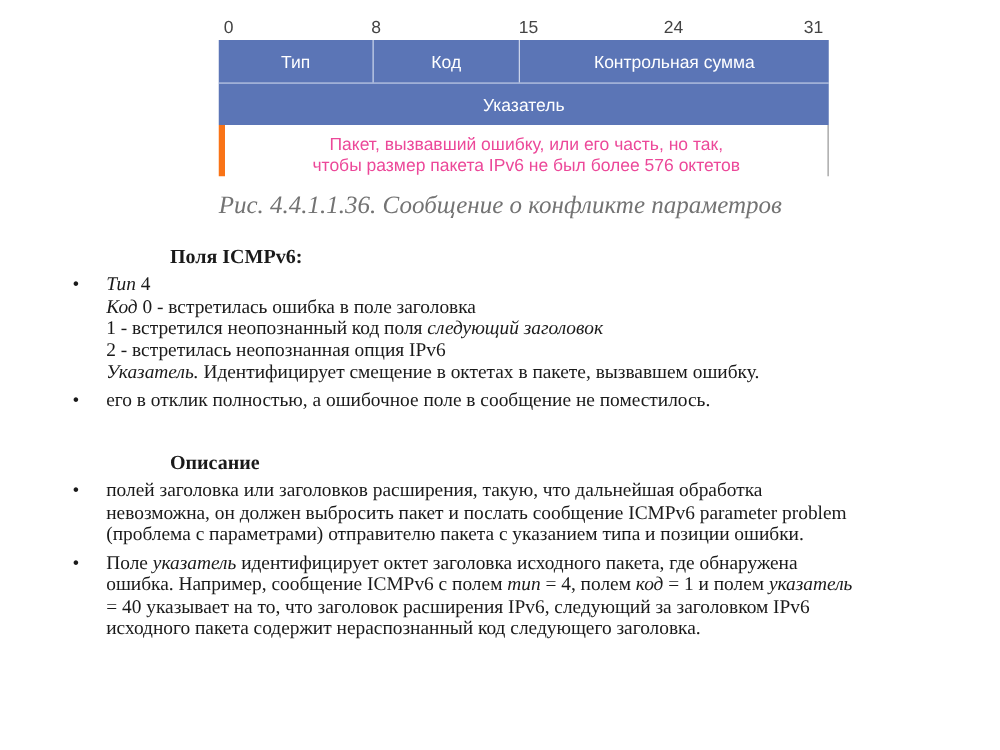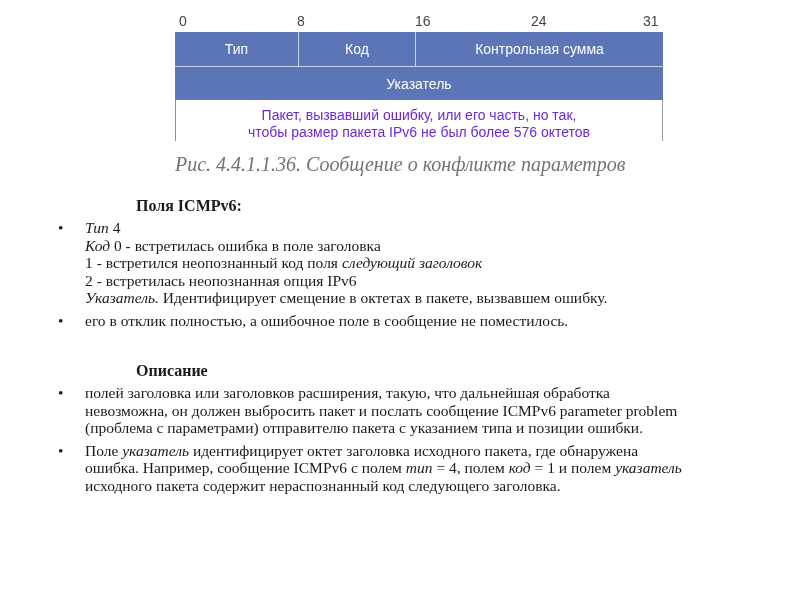--- a/index.html
+++ b/index.html
@@ -9,39 +9,39 @@
   }
   .diagram { position: absolute; left: 175px; top: 10px; width: 488px; }
   .bits { position: relative; height: 22px; font-family: "Liberation Sans", sans-serif; font-size: 14px; color: #444; }
   .bits span { position: absolute; top: 3px; }
   .row { display: flex; background: #5b75b6; color: #ffffff; font-family: "Liberation Sans", sans-serif; font-size: 14px; }
   .row1 { height: 34px; border-bottom: 1px solid #c9d3ea; }
   .row2 { height: 33px; }
   .cell { display: flex; align-items: center; justify-content: center; }
   .cell + .cell { border-left: 1px solid #c9d3ea; }
   .payload {
-    height: 41px; border-left: 1px solid #f97316; border-right: 1px solid #9a9a9a;
-    font-family: "Liberation Sans", sans-serif; font-size: 14px; color: #6d28d9; text-align: center; line-height: 17px; padding-top: 7px; box-sizing: border-box;
+    height: 41px; border-left: 5px solid #f97316; border-right: 1px solid #9a9a9a;
+    font-family: "Liberation Sans", sans-serif; font-size: 14px; color: #ec4899; text-align: center; line-height: 17px; padding-top: 7px; box-sizing: border-box;
   }
   .caption { position: absolute; left: 175px; top: 153px; font-style: italic; font-size: 20px; color: #737373; }
   .heading { position: absolute; font-weight: bold; font-size: 16px; }
   .list { position: absolute; left: 58px; width: 730px; font-size: 15.5px; line-height: 17.5px; }
   .item { position: relative; padding-left: 27px; margin-bottom: 5px; }
   .bullet { position: absolute; left: 0; top: 0; }
   .line { display: block; }
   i { font-style: italic; }
 </style>
 </head>
 <body>
 
 <div class="diagram">
   <div class="bits">
     <span style="left:4px">0</span>
     <span style="left:122px">8</span>
-    <span style="left:240px">16</span>
+    <span style="left:240px">15</span>
     <span style="left:356px">24</span>
     <span style="left:468px">31</span>
   </div>
   <div class="row row1">
     <div class="cell" style="width:123px">Тип</div>
     <div class="cell" style="width:116px">Код</div>
     <div class="cell" style="flex:1">Контрольная сумма</div>
   </div>
   <div class="row row2">
     <div class="cell" style="flex:1">Указатель</div>
@@ -77,15 +77,16 @@
   <div class="item">
     <span class="bullet">•</span>
     <span class="line">полей заголовка или заголовков расширения, такую, что дальнейшая обработка</span>
     <span class="line">невозможна, он должен выбросить пакет и послать сообщение ICMPv6 parameter problem</span>
     <span class="line">(проблема с параметрами) отправителю пакета с указанием типа и позиции ошибки.</span>
   </div>
   <div class="item">
     <span class="bullet">•</span>
     <span class="line"><span>Поле </span><i>указатель</i><span> идентифицирует октет заголовка исходного пакета, где обнаружена</span></span>
     <span class="line"><span>ошибка. Например, сообщение ICMPv6 с полем </span><i>тип</i><span> = 4, полем </span><i>код</i><span> = 1 и полем </span><i>указатель</i></span>
+    <span class="line">= 40 указывает на то, что заголовок расширения IPv6, следующий за заголовком IPv6</span>
     <span class="line">исходного пакета содержит нераспознанный код следующего заголовка.</span>
   </div>
 </div>
 
 </body></html>

